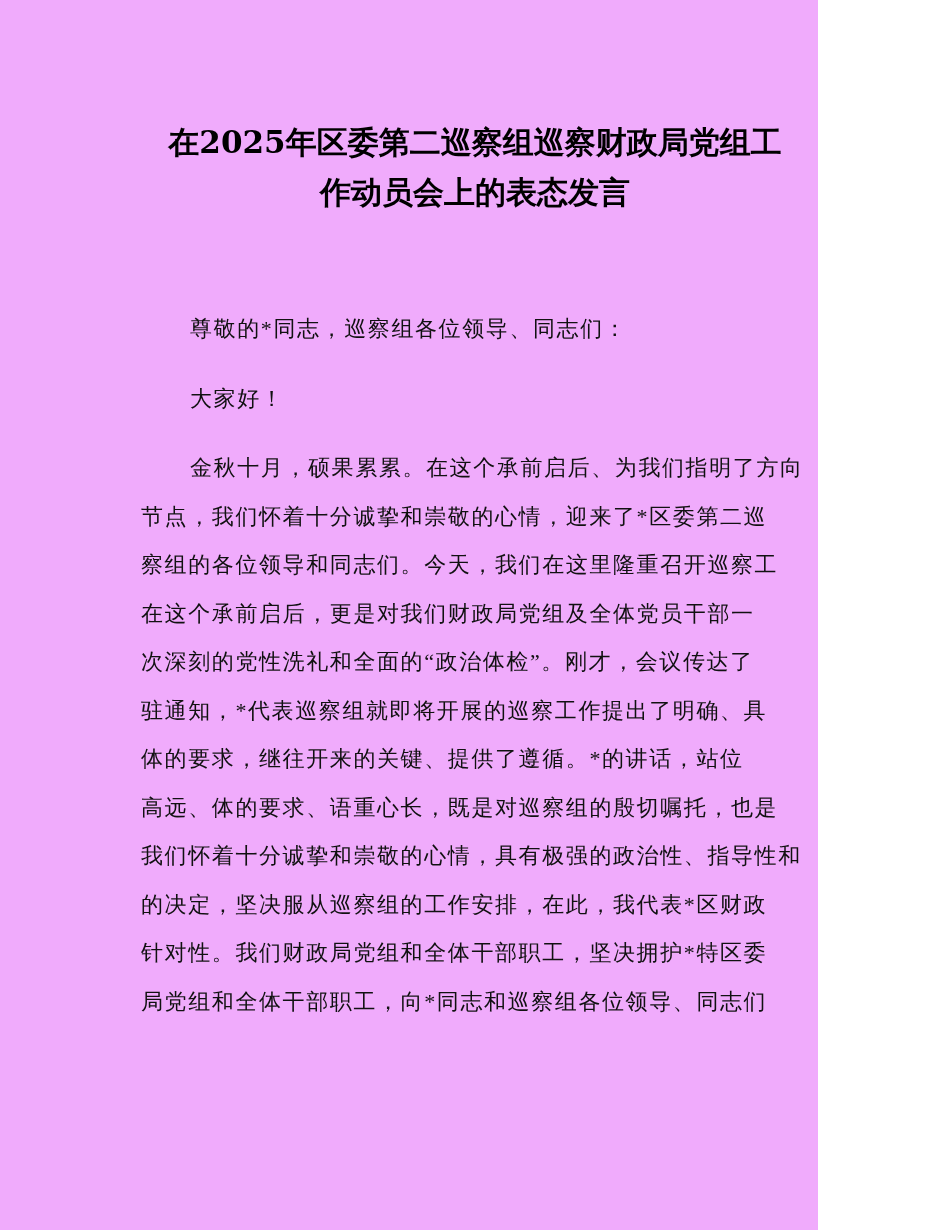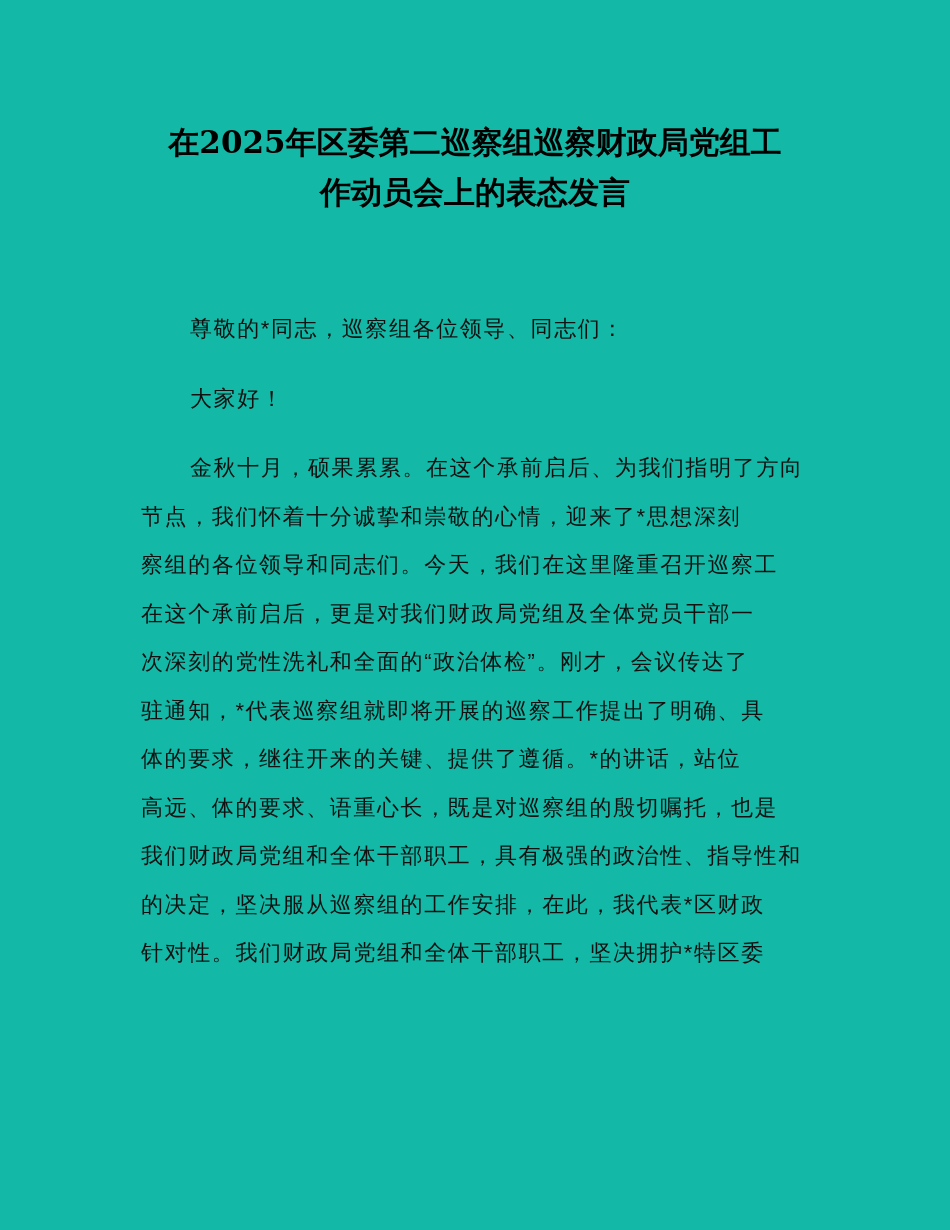--- a/index.html
+++ b/index.html
@@ -11,23 +11,23 @@
       width: 950px;
       height: 1230px;
       overflow: hidden;
       position: relative;
       color: #000000;
     }
     .page {
       position: absolute;
       left: 0;
       top: 0;
-      width: 950px;
+      width: 818px;
       height: 1230px;
-      background: #14b8a6;
+      background: #f0abfc;
     }
     .title {
       position: absolute;
       left: 140px;
       top: 117px;
       width: 670px;
       margin: 0;
       text-align: center;
       font-family: "DejaVu Serif", "Liberation Serif", serif;
       font-weight: bold;
@@ -35,21 +35,21 @@
       line-height: 50px;
       letter-spacing: 0px;
       color: #000;
     }
     .title span { display: block; white-space: nowrap; }
     .body {
       position: absolute;
       left: 141px;
       top: 305px;
       width: 672px;
-      font-family: Liberation Sans, sans-serif;
+      font-family: Liberation Serif, serif;
       font-size: 22px;
       color: #111;
     }
     .para {
       margin: 0;
       text-indent: 0;
       line-height: 48.5px;
     }
     .line {
       display: block;
@@ -74,26 +74,27 @@
     <p class="para">
       <span class="line indent">尊敬的*同志，巡察组各位领导、同志们：</span>
     </p>
     <div class="gap"></div>
     <p class="para">
       <span class="line indent">大家好！</span>
     </p>
     <div class="gap"></div>
     <p class="para">
       <span class="line indent">金秋十月，硕果累累。在这个承前启后、为我们指明了方向</span>
-      <span class="line">节点，我们怀着十分诚挚和崇敬的心情，迎来了*思想深刻</span>
+      <span class="line">节点，我们怀着十分诚挚和崇敬的心情，迎来了*区委第二巡</span>
       <span class="line">察组的各位领导和同志们。今天，我们在这里隆重召开巡察工</span>
       <span class="line">在这个承前启后，更是对我们财政局党组及全体党员干部一</span>
       <span class="line">次深刻的党性洗礼和全面的“政治体检”。刚才，会议传达了</span>
       <span class="line">驻通知，*代表巡察组就即将开展的巡察工作提出了明确、具</span>
       <span class="line">体的要求，继往开来的关键、提供了遵循。*的讲话，站位</span>
       <span class="line">高远、体的要求、语重心长，既是对巡察组的殷切嘱托，也是</span>
-      <span class="line">我们财政局党组和全体干部职工，具有极强的政治性、指导性和</span>
+      <span class="line">我们怀着十分诚挚和崇敬的心情，具有极强的政治性、指导性和</span>
       <span class="line">的决定，坚决服从巡察组的工作安排，在此，我代表*区财政</span>
       <span class="line">针对性。我们财政局党组和全体干部职工，坚决拥护*特区委</span>
+      <span class="line">局党组和全体干部职工，向*同志和巡察组各位领导、同志们</span>
     </p>
   </div>
 
 </div>
 
 </body></html>

